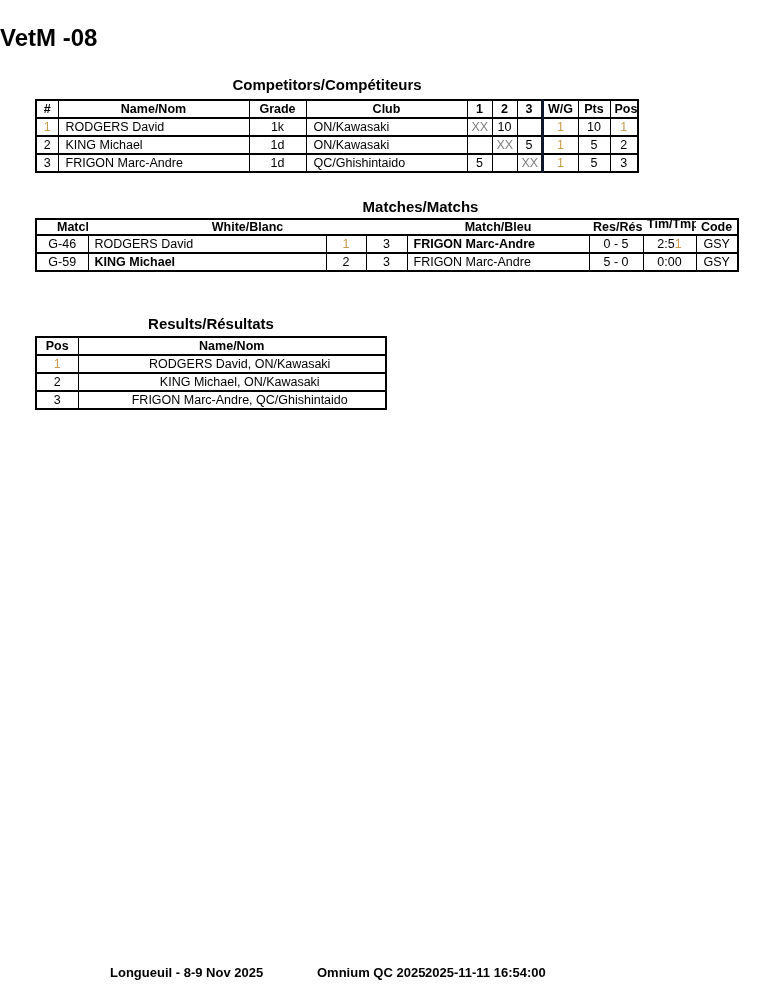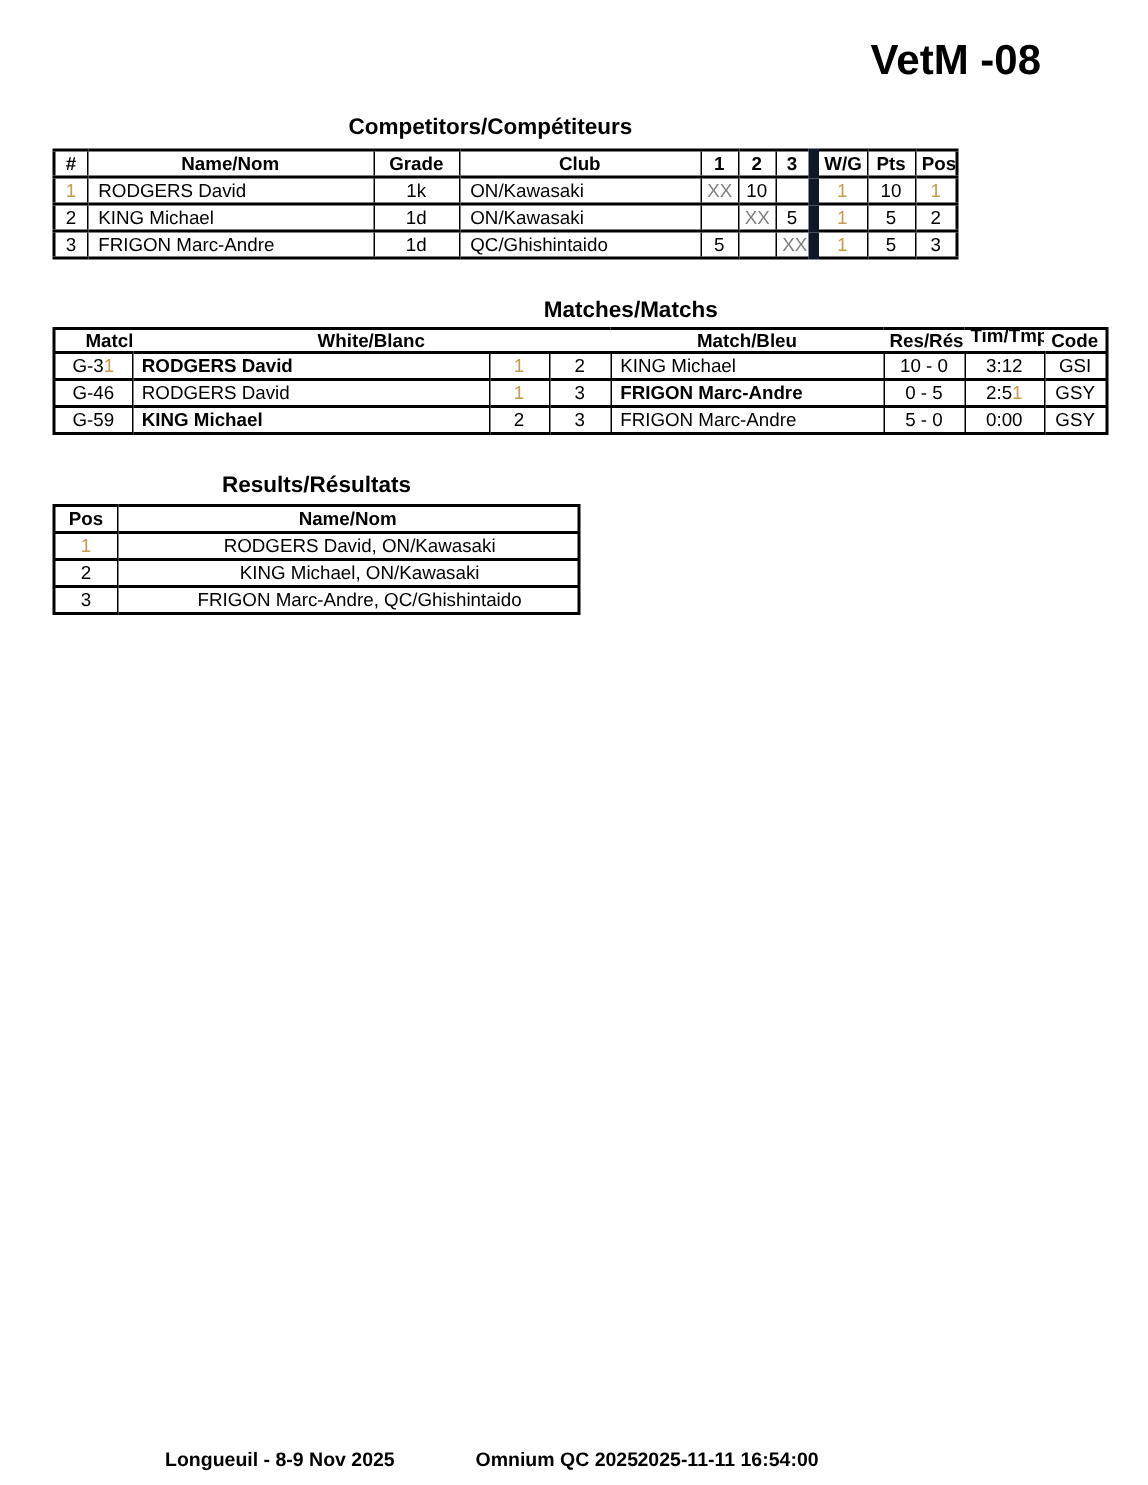--- a/index.html
+++ b/index.html
@@ -1,40 +1,40 @@
 <!DOCTYPE html>
 <html><head>
 <meta charset="utf-8">
 <style>
   html,body{margin:0;padding:0;background:#fff;}
   body{font-family:"Liberation Sans",sans-serif;color:#000;}
   #page{position:relative;width:765px;height:990px;background:#fff;overflow:hidden;}
 
-  .page-title{position:absolute;top:24px;left:0;width:694px;text-align:right;
-    font-size:28px;font-weight:bold;letter-spacing:0px;}
+  .page-title{position:absolute;top:24px;left:0;width:694px;text-align:left;
+    font-size:24px;font-weight:bold;letter-spacing:0px;}
 
   .section-heading{position:absolute;font-size:15px;font-weight:bold;text-align:center;}
   #comp-heading{top:76px;left:0;width:580px;padding-left:37px;}
   #match-heading{top:198px;left:0;width:765px;padding-left:38px;}
   #results-heading{top:315px;left:35px;width:352px;}
 
   table{border-collapse:collapse;table-layout:fixed;font-size:12.5px;
     position:absolute;background:#fff;}
   table, th, td{border:1px solid #000;}
   table{border-width:2px;}
   th, td{border-top-width:2px;border-bottom-width:2px;padding:0 4px;
     text-align:center;vertical-align:middle;overflow:hidden;white-space:nowrap;}
   th{font-weight:bold;}
   td{height:16px;}
   th{height:16px;}
   .b{font-weight:bold;}
 
   #comp-table{left:35px;top:99px;width:602px;}
   #comp-table td:nth-child(2), #comp-table td:nth-child(4){text-align:left;padding-left:7px;}
-  #comp-table th:nth-child(8), #comp-table td:nth-child(8){border-left:7px solid #0f172a;}
+  #comp-table th:nth-child(8), #comp-table td:nth-child(8){border-left:3px solid #0f172a;}
 
   #match-table{left:35px;top:218px;width:702px;}
   #match-table th{border-left:none;border-right:none;height:14px;}
   #match-table th:first-child{text-align:left;padding-left:20px;}
   #match-table th:nth-child(5) span{position:relative;top:-3px;}
   #match-table td:nth-child(2), #match-table td:nth-child(5){text-align:left;padding-left:6px;}
 
   #results-table{left:35px;top:336px;width:350px;}
   #results-table td:nth-child(2){text-align:center;padding-left:20px;}
 
@@ -137,30 +137,20 @@
           <th><span>Match</span></th>
           <th colspan="3"><span>White/Blanc</span></th>
           <th><span>Match/Bleu</span></th>
           <th><span>Res/Rés</span></th>
           <th><span>Tim/Tmp</span></th>
           <th><span>Code</span></th>
         </tr>
       </thead>
     <tbody>
         <tr>
-          <td><span>G-3</span><span style="color: rgb(199, 156, 79);">1</span></td>
-          <td class="b"><span>RODGERS David</span></td>
-          <td><span style="color: rgb(199, 156, 79);">1</span></td>
-          <td><span>2</span></td>
-          <td><span>KING Michael</span></td>
-          <td><span>10 - 0</span></td>
-          <td><span>3:12</span></td>
-          <td><span>GSI</span></td>
-        </tr>
-        <tr>
           <td><span>G-46</span></td>
           <td><span>RODGERS David</span></td>
           <td><span style="color: rgb(199, 156, 79);">1</span></td>
           <td><span>3</span></td>
           <td class="b"><span>FRIGON Marc-Andre</span></td>
           <td><span>0 - 5</span></td>
           <td><span>2:5</span><span style="color: rgb(199, 156, 79);">1</span></td>
           <td><span>GSY</span></td>
         </tr>
         <tr>

